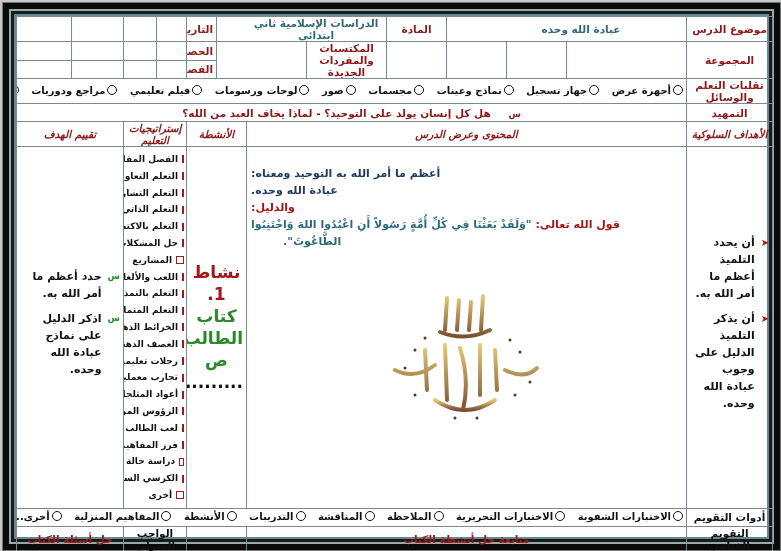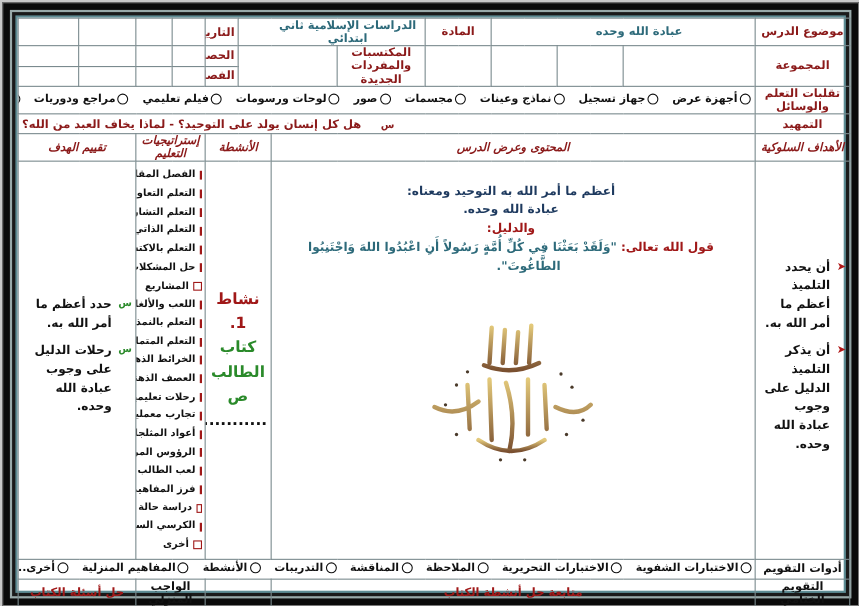--- a/index.html
+++ b/index.html
@@ -7,38 +7,38 @@
   .frame-outer{position:absolute;left:2px;top:2px;width:777px;height:547px;background:#0a0a0a;border:1px solid #777;}
   .frame-mid{position:absolute;left:6px;top:6px;right:6px;bottom:6px;background:#1a1a1a;border:2px solid #9aa;}
   .frame-inner{position:absolute;left:3px;top:3px;right:3px;bottom:3px;background:#5d8c94;padding:2px;}
   .sheet{position:absolute;left:2px;top:2px;right:2px;bottom:2px;background:#fff;}
   table{border-collapse:collapse;width:100%;height:100%;direction:rtl;table-layout:fixed;}
   td{border:1px solid #7a8a8e;padding:0 3px;font-size:10.5px;color:#111;vertical-align:middle;text-align:center;font-weight:bold;overflow:hidden;}
   .lbl{color:#8b1a1a;font-weight:bold;}
   .hdr{color:#8b1a1a;font-style:italic;}
   .teal{color:#2d6a7a;padding-left:32px;}
   .opts{text-align:right;white-space:nowrap;font-size:10px;}
-  .opt{margin-left:9px;display:inline-flex;}
+  .opt{margin-left:9px;display:inline-flex;align-items:center;}
   .radio{display:inline-block;width:8px;height:8px;border:1.3px solid #111;border-radius:50%;margin-left:2px;}
-  .intro{text-align:left;color:#8b1a1a;}
+  .intro{text-align:center;color:#8b1a1a;}
   .intro .q{color:#8b1a1a;margin-left:14px;font-size:9px;}
   .strat-list{list-style:none;margin:0;padding:4px 2px;text-align:right;}
   .strat-list li{font-size:9px;line-height:16.8px;white-space:nowrap;display:flex;align-items:center;justify-content:flex-start;}
   .cb{display:inline-block;width:6px;height:6px;border:1.4px solid #a01818;margin-left:4px;}
   .obj{text-align:right;font-size:11px;line-height:17px;color:#111;}
   .obj .item{display:flex;margin-bottom:8px;}
   .obj .bullet{color:#b01818;margin-left:6px;font-size:10px;}
   .eval{text-align:right;font-size:11px;line-height:17px;}
   .eval .item{display:flex;margin-bottom:8px;}
   .eval .s{color:#2a8a2a;margin-left:6px;font-size:9px;}
-  .content{vertical-align:top;text-align:center;padding:18px 8px 0 4px;font-size:11px;line-height:17px;}
+  .content{vertical-align:top;text-align:left;padding:18px 8px 0 4px;font-size:11px;line-height:17px;}
   .navy{color:#1e3a5f;}
   .red{color:#a01818;}
   .calli{margin:40px auto 0;width:160px;height:140px;position:relative;}
-  .act{font-size:14px;line-height:22px;}
+  .act{font-size:17px;line-height:22px;}
   .act .n{color:#a01818;}
   .act .b{color:#2a8a2a;}
 </style>
 </head>
 <body>
 
 <div class="frame-outer">
  <div class="frame-mid">
   <div class="frame-inner">
    <div class="sheet">
@@ -289,21 +289,21 @@
                     </li>
        </ul>
       </td>
       <td colspan="2" class="eval">
        <div class="item">
                     <span class="s">س</span>
                     <span>حدد أعظم ما أمر الله به.</span>
                   </div>
        <div class="item">
                     <span class="s">س</span>
-                    <span>رحلات الدليل على وجوب عبادة الله وحده.</span>
+                    <span>اذكر الدليل على نماذج عبادة الله وحده.</span>
                   </div>
       </td>
      </tr>
 
      <tr style="height:18px">
       <td>أدوات التقويم</td>
       <td colspan="15" class="opts">
        <span class="opt">
                     <span class="radio"></span>
                     <span>الاختبارات الشفوية</span>

